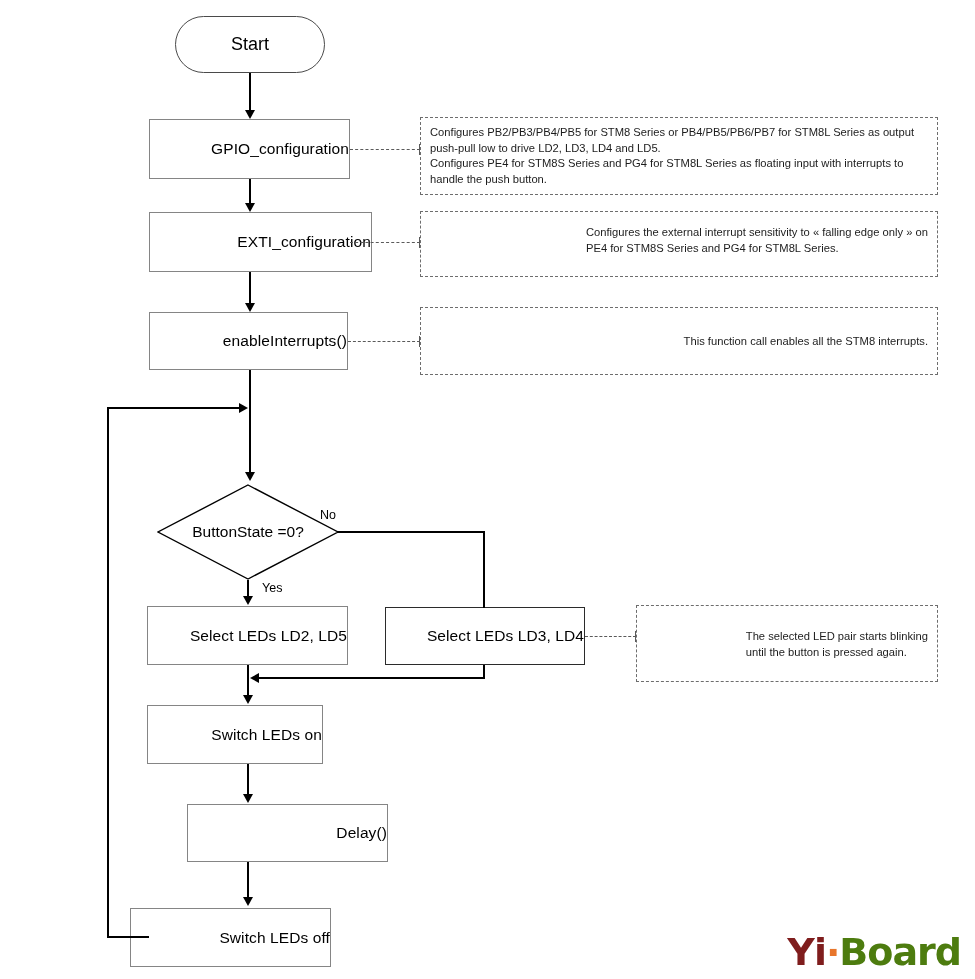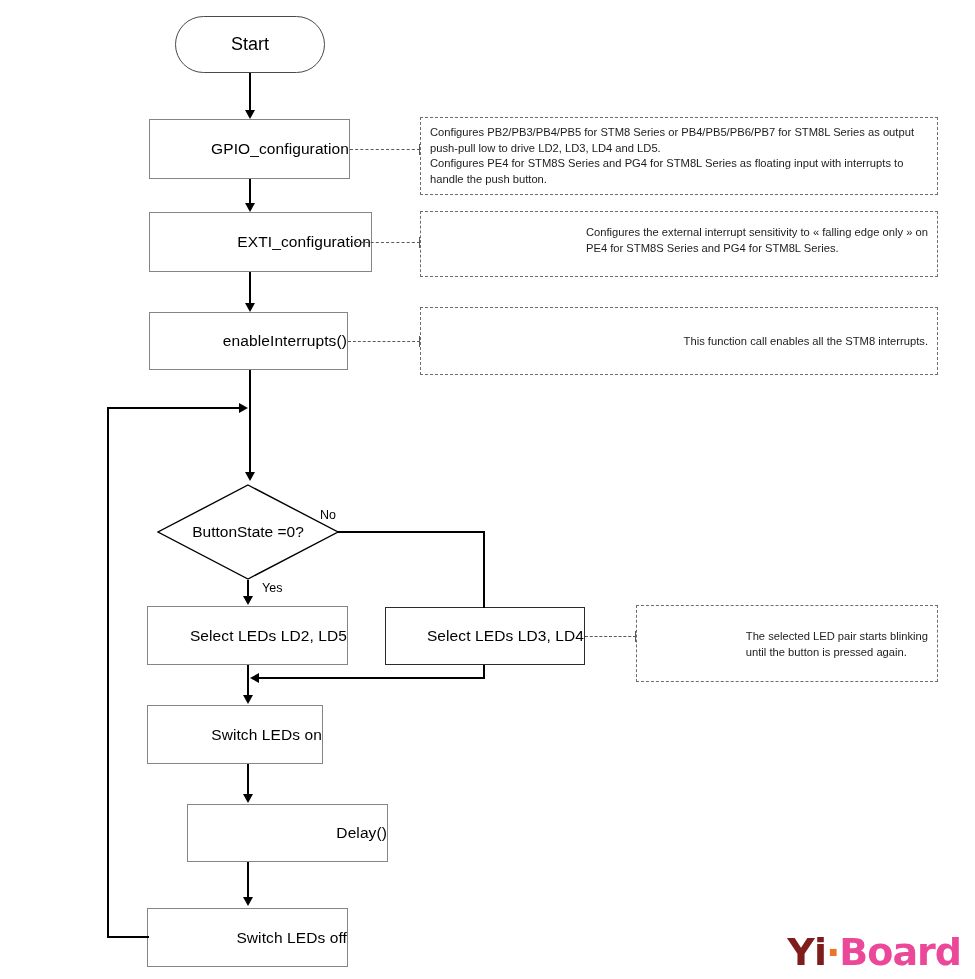--- a/index.html
+++ b/index.html
@@ -119,21 +119,21 @@
     bottom: 8px;
     font-size: 38px;
     font-weight: bold;
     letter-spacing: -1px;
     line-height: 1;
     font-family: "DejaVu Sans", sans-serif;
     user-select: none;
   }
   #watermark .wm-yi { color: #7f1d1d; }
   #watermark .wm-dot { color: #e8762c; }
-  #watermark .wm-board { color: #ec4899; }
+  #watermark .wm-board { color: #4d7c0f; }
 </style>
 </head>
 <body>
 
 <div id="canvas">
 
   <div class="node terminator" style="left:175px; top:16px; width:150px; height:57px;">
     <span>Start</span>
   </div>
 
@@ -165,21 +165,21 @@
   </div>
 
   <div class="node proc" style="left:147px; top:705px; width:176px; height:59px;">
     <span>Switch LEDs on</span>
   </div>
 
   <div class="node proc" style="left:147px; top:804px; width:201px; height:58px;margin-left:40px;">
     <span>Delay()</span>
   </div>
 
-  <div class="node proc" style="left:147px; top:908px; width:201px; height:59px;">
+  <div class="node proc" style="left:130px; top:908px; width:201px; height:59px;">
     <span>Switch LEDs off</span>
   </div>
 
   <div class="note topalign" style="left:420px; top:117px; width:518px; height:78px;">
     <span>Configures  PB2/PB3/PB4/PB5 for STM8 Series or PB4/PB5/PB6/PB7 for STM8L Series as output push-pull low to drive LD2, LD3, LD4 and LD5.
 Configures PE4 for STM8S Series and PG4 for STM8L Series as floating input with interrupts to handle the push button.</span>
   </div>
 
   <div class="note topalign" style="left:420px; top:211px; width:518px; height:66px; padding-top:13px;">
     <span>Configures the external interrupt sensitivity to « falling edge only » on

